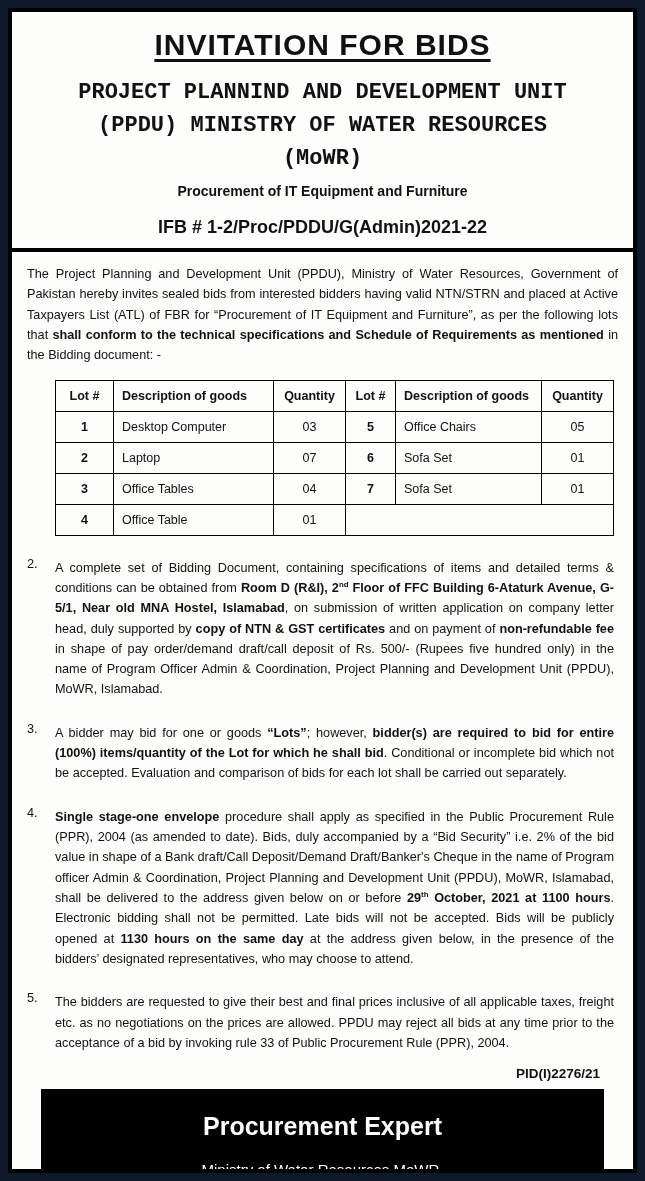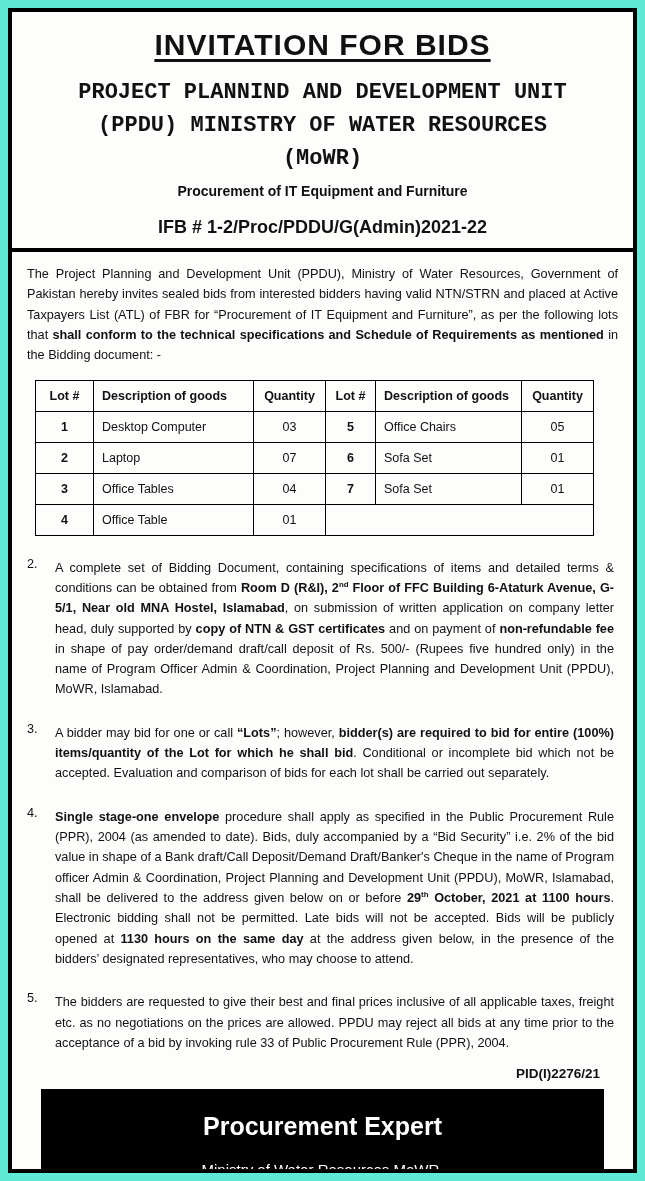--- a/index.html
+++ b/index.html
@@ -5,21 +5,21 @@
   html, body { margin: 0; padding: 0; background: #fff; }
   body {
     width: 645px; height: 1181px;
     font-family: "Liberation Sans", sans-serif;
     color: #111;
   }
   .page {
     box-sizing: border-box;
     width: 645px; height: 1181px;
     padding: 8px;
-    background: #5eead4;
+    background: #0f172a;
   }
   .frame {
     box-sizing: border-box;
     height: 100%;
     border: 4px solid #000;
     background: #fdfdfc;
     padding: 10px 13px 0 13px;
     overflow: hidden;
   }
   .header { text-align: center; }
@@ -60,21 +60,21 @@
     line-height: 1.6;
     margin: 4px;
     text-align: justify;
   }
   .intro { margin: 0 2px 14px 2px; }
   .b { font-weight: bold; }
   sup { font-size: 0.62em; line-height: 0; }
 
   table.lots {
     border-collapse: collapse;
-    margin: 4px 18px 18px 10px;
+    margin: 4px 18px 18px 30px;
     width: calc(100% - 36px);
   }
   table.lots th, table.lots td {
     border: 1.6px solid #000;
     font-size: 12.5px;
     padding: 6px 8px;
     height: 18px;
   }
   table.lots th { font-weight: bold; text-align: left; }
   table.lots th.c, table.lots td.c { text-align: center; }
@@ -186,21 +186,21 @@
       </tbody>
     </table>
 
     <div class="clause">
       <span class="clause-num">2.</span>
       <p class="clause-text"><span>A complete set of Bidding Document, containing specifications of items and detailed terms &amp; conditions can be obtained from </span><span class="b">Room D (R&amp;I), 2</span><sup class="b">nd</sup><span class="b"> Floor of FFC Building 6-Ataturk Avenue, G-5/1, Near old MNA Hostel, Islamabad</span><span>, on submission of written application on company letter head, duly supported by </span><span class="b">copy of NTN &amp; GST certificates</span><span> and on payment of </span><span class="b">non-refundable fee</span><span> in shape of pay order/demand draft/call deposit of Rs. 500/- (Rupees five hundred only) in the name of Program Officer Admin &amp; Coordination, Project Planning and Development Unit (PPDU), MoWR, Islamabad.</span></p>
     </div>
 
     <div class="clause">
       <span class="clause-num">3.</span>
-      <p class="clause-text"><span>A bidder may bid for one or call </span><span class="b">“Lots”</span><span>; however, </span><span class="b">bidder(s) are required to bid for entire (100%) items/quantity of the Lot for which he shall bid</span><span>. Conditional or incomplete bid which not be accepted. Evaluation and comparison of bids for each lot shall be carried out separately.</span></p>
+      <p class="clause-text"><span>A bidder may bid for one or goods </span><span class="b">“Lots”</span><span>; however, </span><span class="b">bidder(s) are required to bid for entire (100%) items/quantity of the Lot for which he shall bid</span><span>. Conditional or incomplete bid which not be accepted. Evaluation and comparison of bids for each lot shall be carried out separately.</span></p>
     </div>
 
     <div class="clause">
       <span class="clause-num">4.</span>
       <p class="clause-text"><span class="b">Single stage-one envelope</span><span> procedure shall apply as specified in the Public Procurement Rule (PPR), 2004 (as amended to date). Bids, duly accompanied by a “Bid Security” i.e. 2% of the bid value in shape of a Bank draft/Call Deposit/Demand Draft/Banker's Cheque in the name of Program officer Admin &amp; Coordination, Project Planning and Development Unit (PPDU), MoWR, Islamabad, shall be delivered to the address given below on or before </span><span class="b">29</span><sup class="b">th</sup><span class="b"> October, 2021 at 1100 hours</span><span>. Electronic bidding shall not be permitted. Late bids will not be accepted. Bids will be publicly opened at </span><span class="b">1130 hours on the same day</span><span> at the address given below, in the presence of the bidders’ designated representatives, who may choose to attend.</span></p>
     </div>
 
     <div class="clause">
       <span class="clause-num">5.</span>
       <p class="clause-text"><span>The bidders are requested to give their best and final prices inclusive of all applicable taxes, freight etc. as no negotiations on the prices are allowed. PPDU may reject all bids at any time prior to the acceptance of a bid by invoking rule 33 of Public Procurement Rule (PPR), 2004.</span></p>

